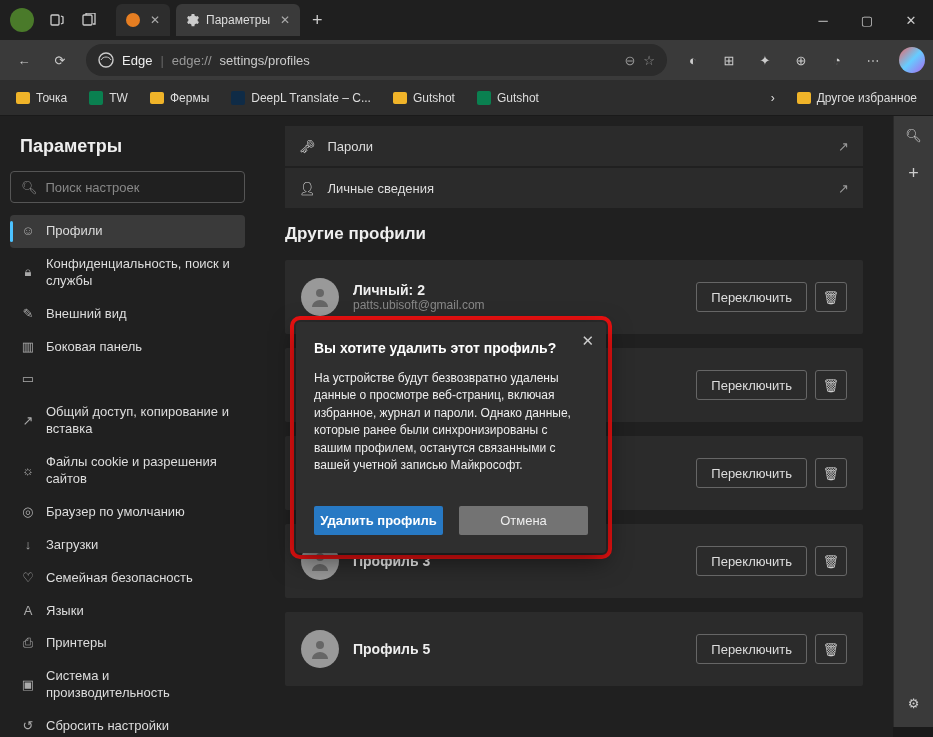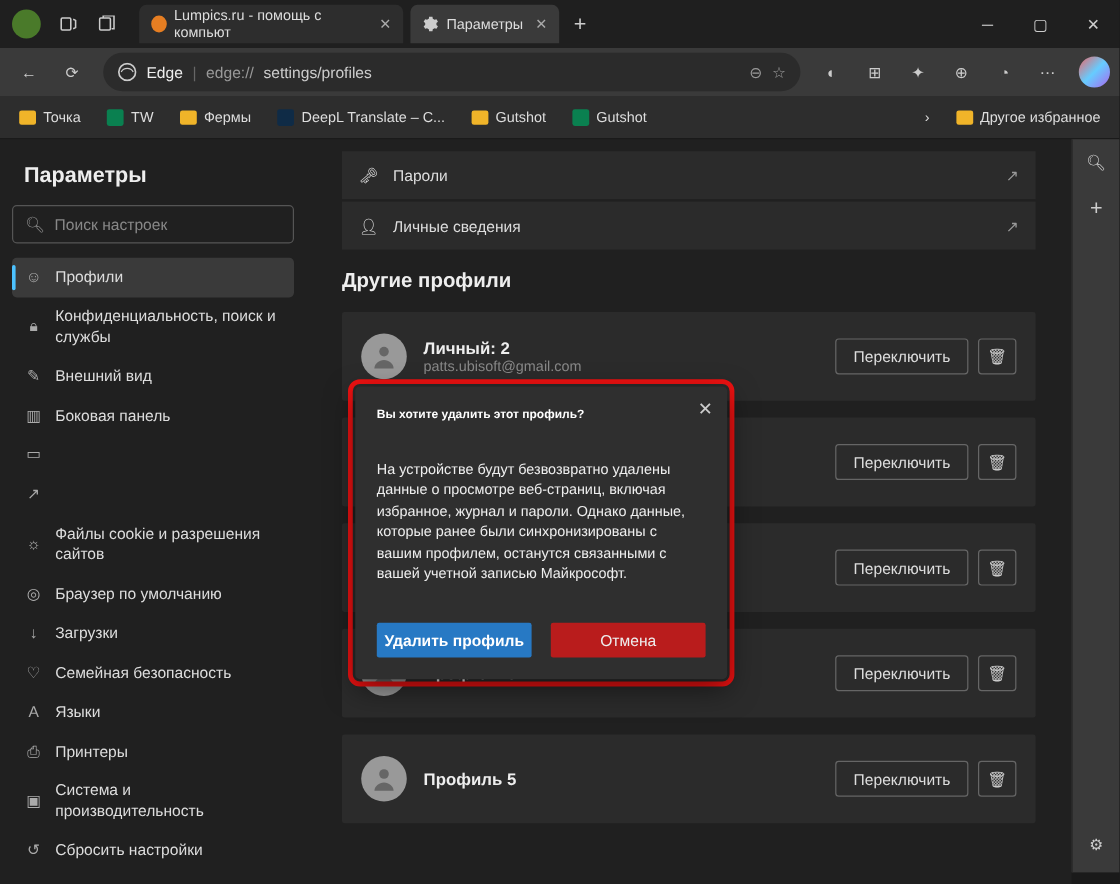--- a/index.html
+++ b/index.html
@@ -48,26 +48,26 @@
 .pf-avatar svg{width:24px;height:24px;fill:#666}
 .pf-name{font-size:14px;font-weight:600;color:#eee}
 .pf-email{font-size:12px;color:#888}
 .pf-actions{margin-left:auto;display:flex;gap:8px}
 .switch-btn{padding:6px 14px;border:1px solid #666;background:transparent;color:#ddd;font-size:13px;border-radius:3px;cursor:pointer}
 .trash-btn{width:32px;height:30px;border:1px solid #666;border-radius:3px;display:flex;align-items:center;justify-content:center;color:#ccc;cursor:pointer}
 .dialog-overlay{position:absolute;left:290px;top:200px;z-index:10}
 .dialog-highlight{border:4px solid #e11;border-radius:10px;padding:2px}
 .dialog{width:310px;background:#2f2f2f;padding:18px;box-shadow:0 8px 24px rgba(0,0,0,.5);position:relative;border-radius:4px}
 .dialog-close{position:absolute;top:10px;right:12px;color:#ccc;cursor:pointer;font-size:15px}
-.dialog-title{font-size:10px;font-weight:700;color:#fff;margin-bottom:32px}
+.dialog-title{font-size:14px;font-weight:700;color:#fff;margin-bottom:14px}
 .dialog-text{font-size:12px;line-height:1.45;color:#eee;margin-bottom:32px}
 .dialog-buttons{display:flex;gap:16px}
 .dlg-btn{flex:1;padding:7px 0;font-size:13px;border:none;cursor:pointer;border-radius:2px}
 .dlg-primary{background:#2779c4;color:#fff;font-weight:600}
-.dlg-secondary{background:#b91c1c;color:#eee}
+.dlg-secondary{background:#737373;color:#eee}
 svg{display:block}
 </style>
 </head>
 <body>
 
 <div class="titlebar">
   <div class="avatar"></div>
   <div class="tb-icon">
       <svg width="16" height="16" viewBox="0 0 16 16" fill="none" stroke="#ccc" stroke-width="1.3">
         <rect x="2" y="3" width="8" height="10" rx="1"></rect>
@@ -76,21 +76,20 @@
     </div>
   <div class="tb-icon">
       <svg width="14" height="14" viewBox="0 0 14 14" fill="none" stroke="#ccc" stroke-width="1.3">
         <rect x="1" y="2" width="9" height="10" rx="1"></rect>
         <path d="M4 2V0h9v11h-2"></path>
       </svg>
     </div>
   <div class="tabs">
     <div class="tab">
       <span class="tab-icon"></span>
-      <span>Lumpics.ru - помощь с компьют</span>
       <span class="tab-close">✕</span>
     </div>
     <div class="tab active">
       <span>
           <svg class="gear-ico" viewBox="0 0 16 16" fill="#ccc">
             <path d="M8 5a3 3 0 100 6 3 3 0 000-6zM13.4 8a5.5 5.5 0 00-.1-1l1.5-1.2-1.4-2.4L11.6 4a5.5 5.5 0 00-1.7-1L9.6 1H6.4l-.3 2a5.5 5.5 0 00-1.7 1l-1.8-.6-1.4 2.4L2.7 7a5.5 5.5 0 000 2l-1.5 1.2 1.4 2.4 1.8-.6a5.5 5.5 0 001.7 1l.3 2h3.2l.3-2a5.5 5.5 0 001.7-1l1.8.6 1.4-2.4L13.3 9c.1-.3.1-.7.1-1z"></path>
           </svg>
         </span>
       <span>Параметры</span>
       <span class="tab-close">✕</span>
@@ -187,20 +186,21 @@
         </div>
       <div class="nav-item">
           <span class="nav-ico">▥</span>
           <span>Боковая панель</span>
         </div>
       <div class="nav-item">
           <span class="nav-ico">▭</span>
         </div>
       <div class="nav-item">
           <span class="nav-ico">↗</span>
+          <span>Общий доступ, копирование и вставка</span>
         </div>
       <div class="nav-item">
           <span class="nav-ico">☼</span>
           <span>Файлы cookie и разрешения сайтов</span>
         </div>
       <div class="nav-item">
           <span class="nav-ico">◎</span>
           <span>Браузер по умолчанию</span>
         </div>
       <div class="nav-item">

